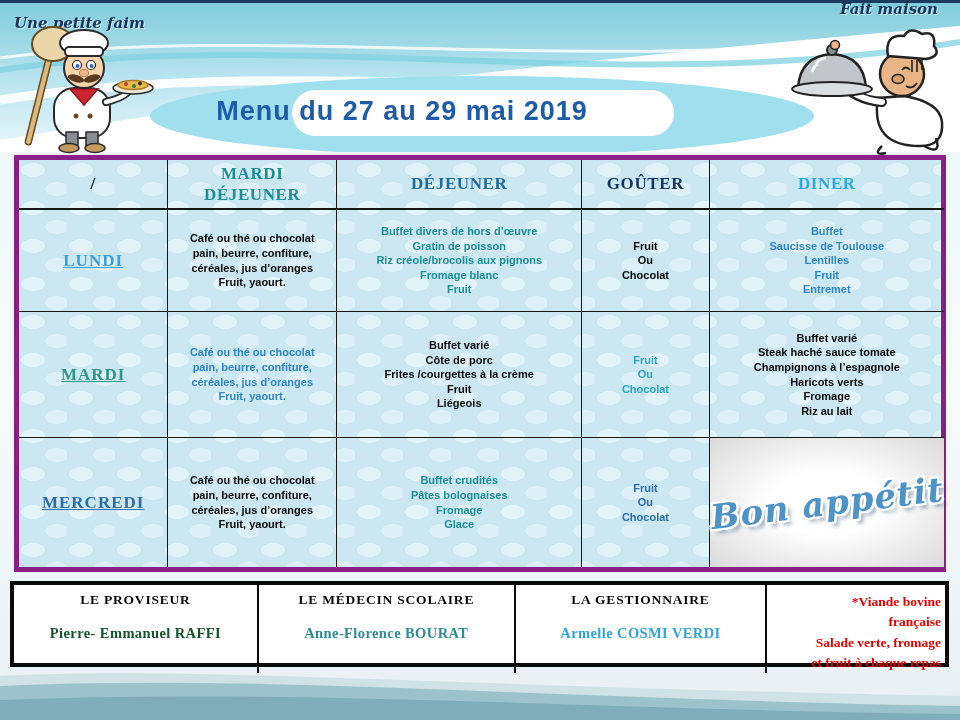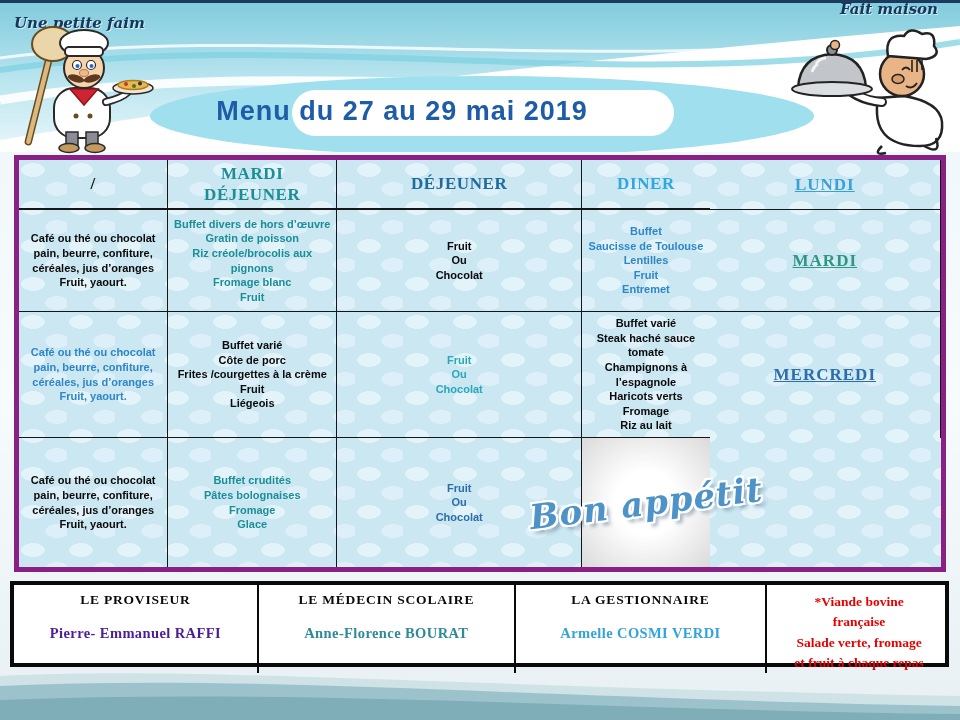--- a/index.html
+++ b/index.html
@@ -83,25 +83,25 @@
   .footer-cell{border-right:2px solid #0A0A0A;text-align:center;box-sizing:border-box;}
   .footer-cell.last-col{border-right:none;}
   .footer-title{
     margin-top:7px;font-family:"Liberation Serif",serif;font-weight:bold;
     font-size:13.5px;letter-spacing:.8px;color:#0A0A0A;
   }
   .footer-name{
     margin-top:17px;font-family:"Liberation Serif",serif;font-weight:bold;
     font-size:14.5px;letter-spacing:.4px;
   }
-  .name-blue{color:#4c1d95;}
+  .name-blue{color:#14532d;}
   .name-teal{color:#2E8B96;}
   .name-cyan{color:#33A3DC;}
   .footer-note{
-    text-align:center;padding:7px 4px 0 10px;font-family:"Liberation Serif",serif;
+    text-align:right;padding:7px 4px 0 10px;font-family:"Liberation Serif",serif;
     font-weight:bold;font-size:13.5px;line-height:1.5;color:#E60000;white-space:pre-line;
   }
   
   .bottom-waves{position:absolute;left:0;bottom:0;width:960px;height:54px;}
 </style>
 </head>
 <body>
 
 <div class="banner">
   <svg width="960" height="152" viewBox="0 0 960 152">
@@ -180,20 +180,21 @@
 </div>
 
 <div class="top-line"></div>
 
 <div class="menu-table">
 
   <div class="cell head ink-black">/</div>
   <div class="cell head ink-teal">MARDI
 DÉJEUNER</div>
   <div class="cell head ink-steel">DÉJEUNER</div>
+  <div class="cell head ink-navy">GOÛTER</div>
   <div class="cell head ink-dinerblue last-col">DINER</div>
 
   <div class="cell day ink-ltblue">LUNDI</div>
   <div class="cell menu-text ink-black">Café ou thé ou chocolat
 pain, beurre, confiture,
 céréales, jus d’oranges
 Fruit, yaourt.</div>
   <div class="cell menu-text ink-teal">Buffet divers de hors d’œuvre
 Gratin de poisson
 Riz créole/brocolis aux pignons

